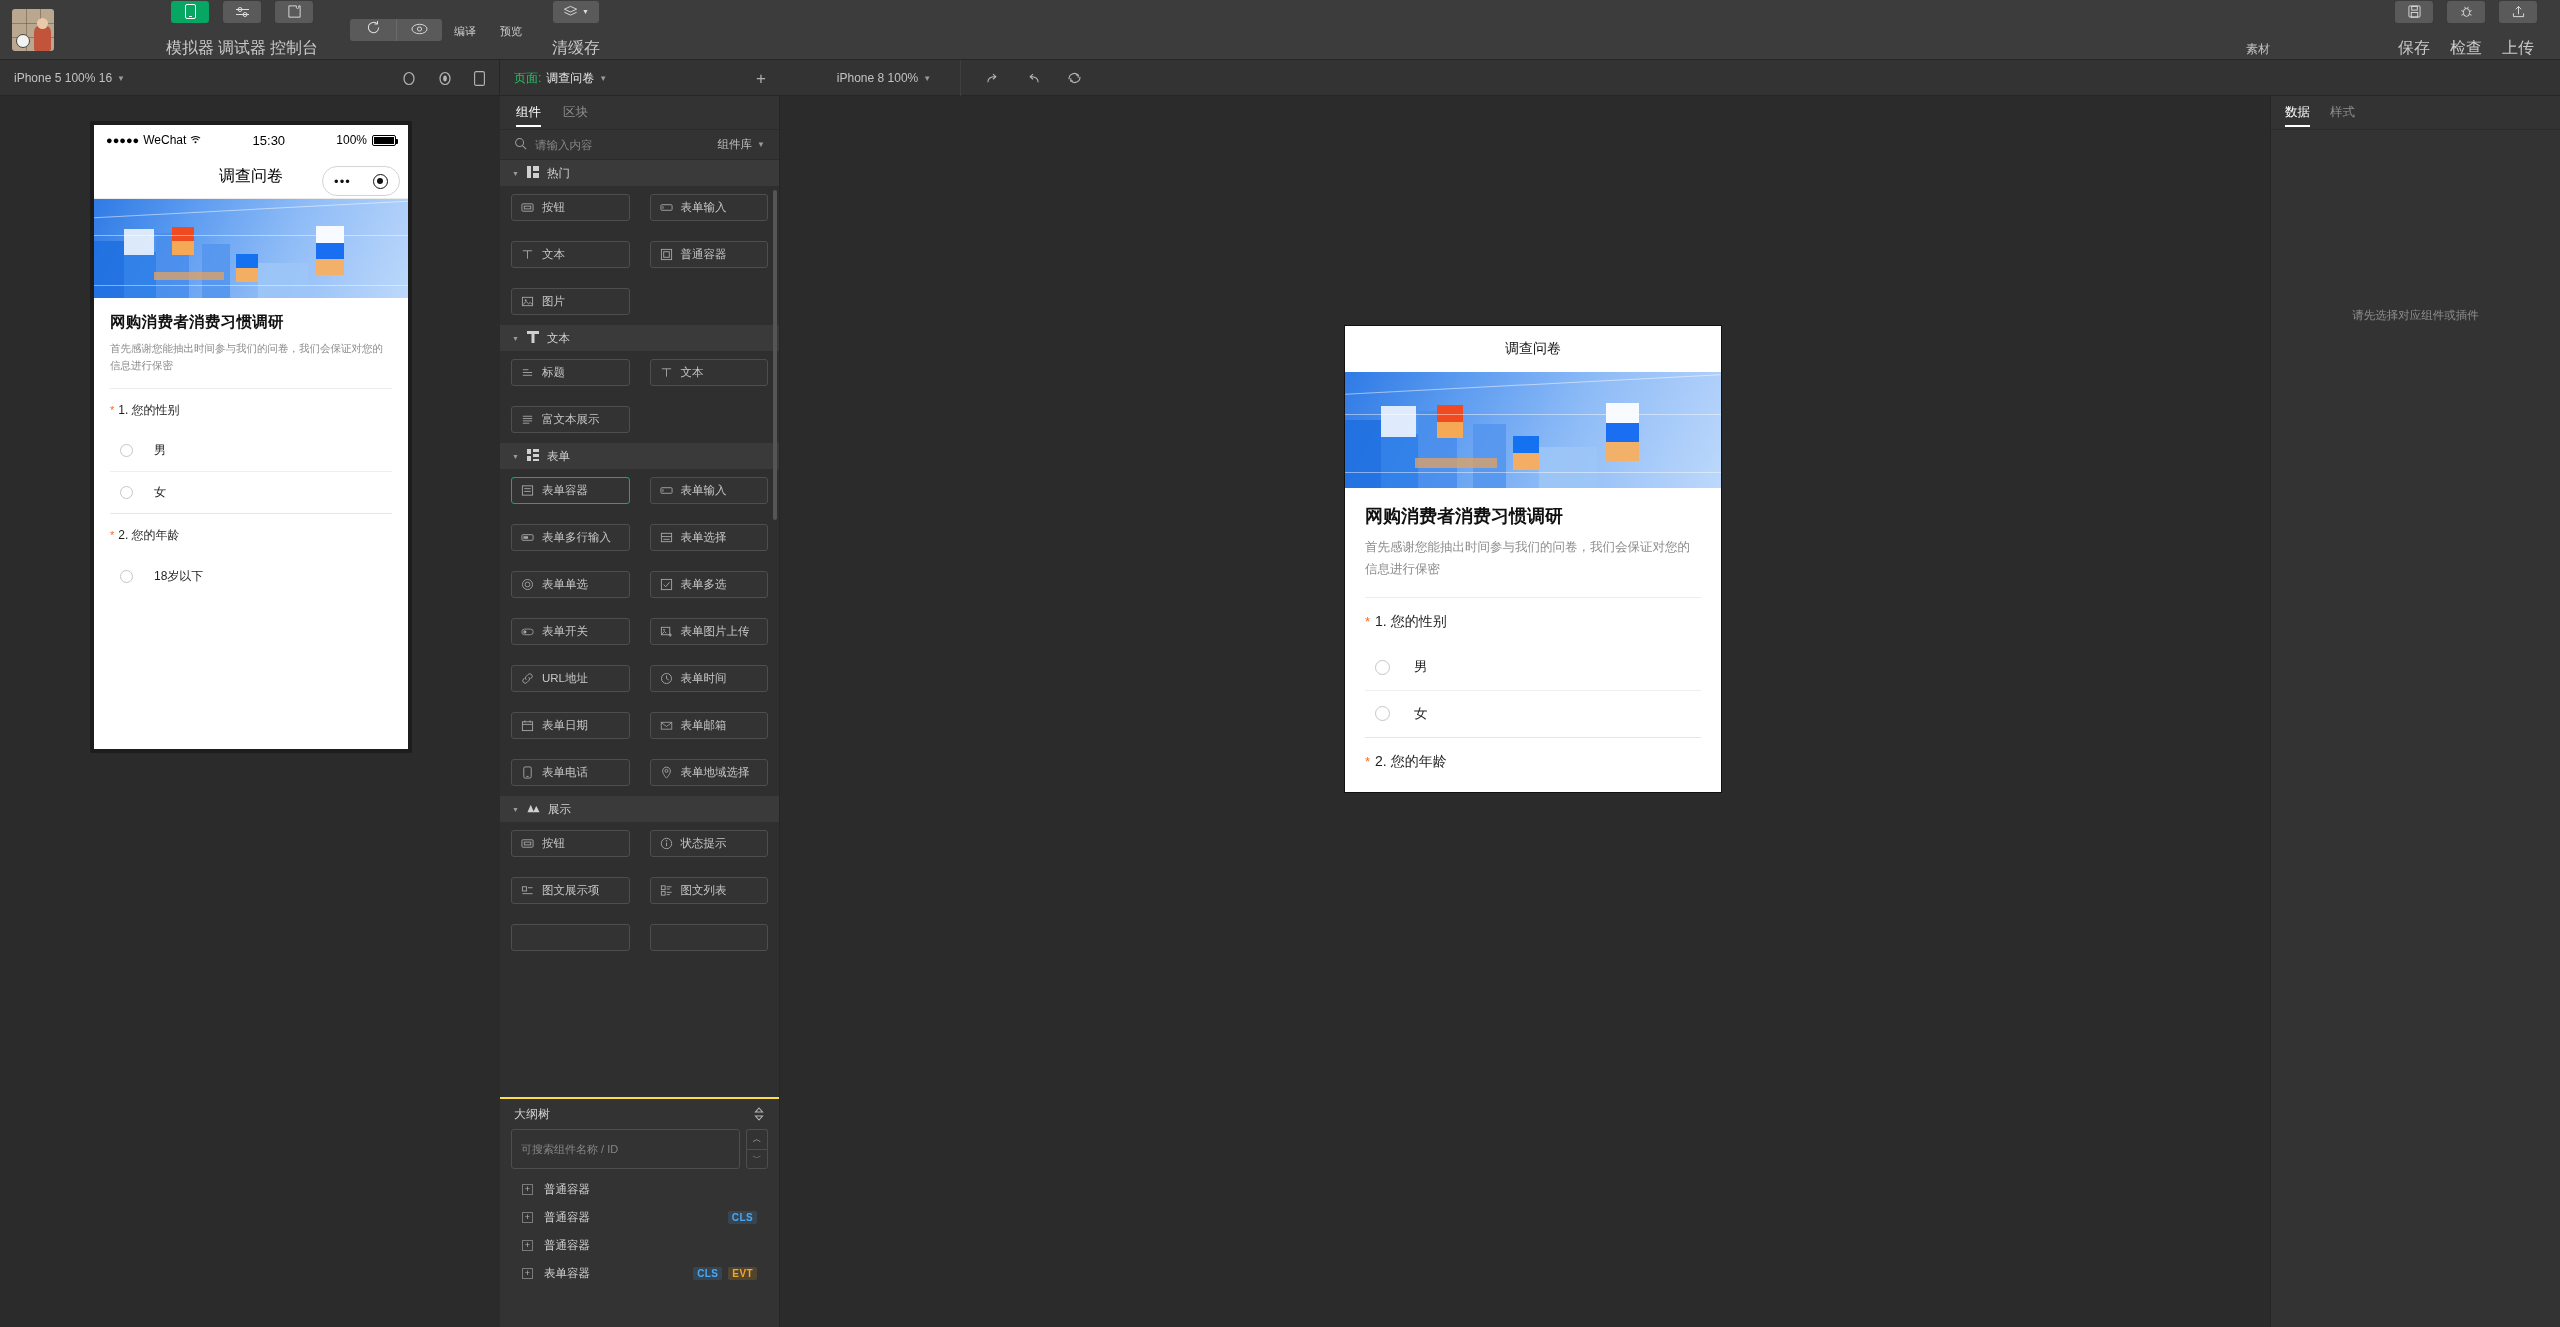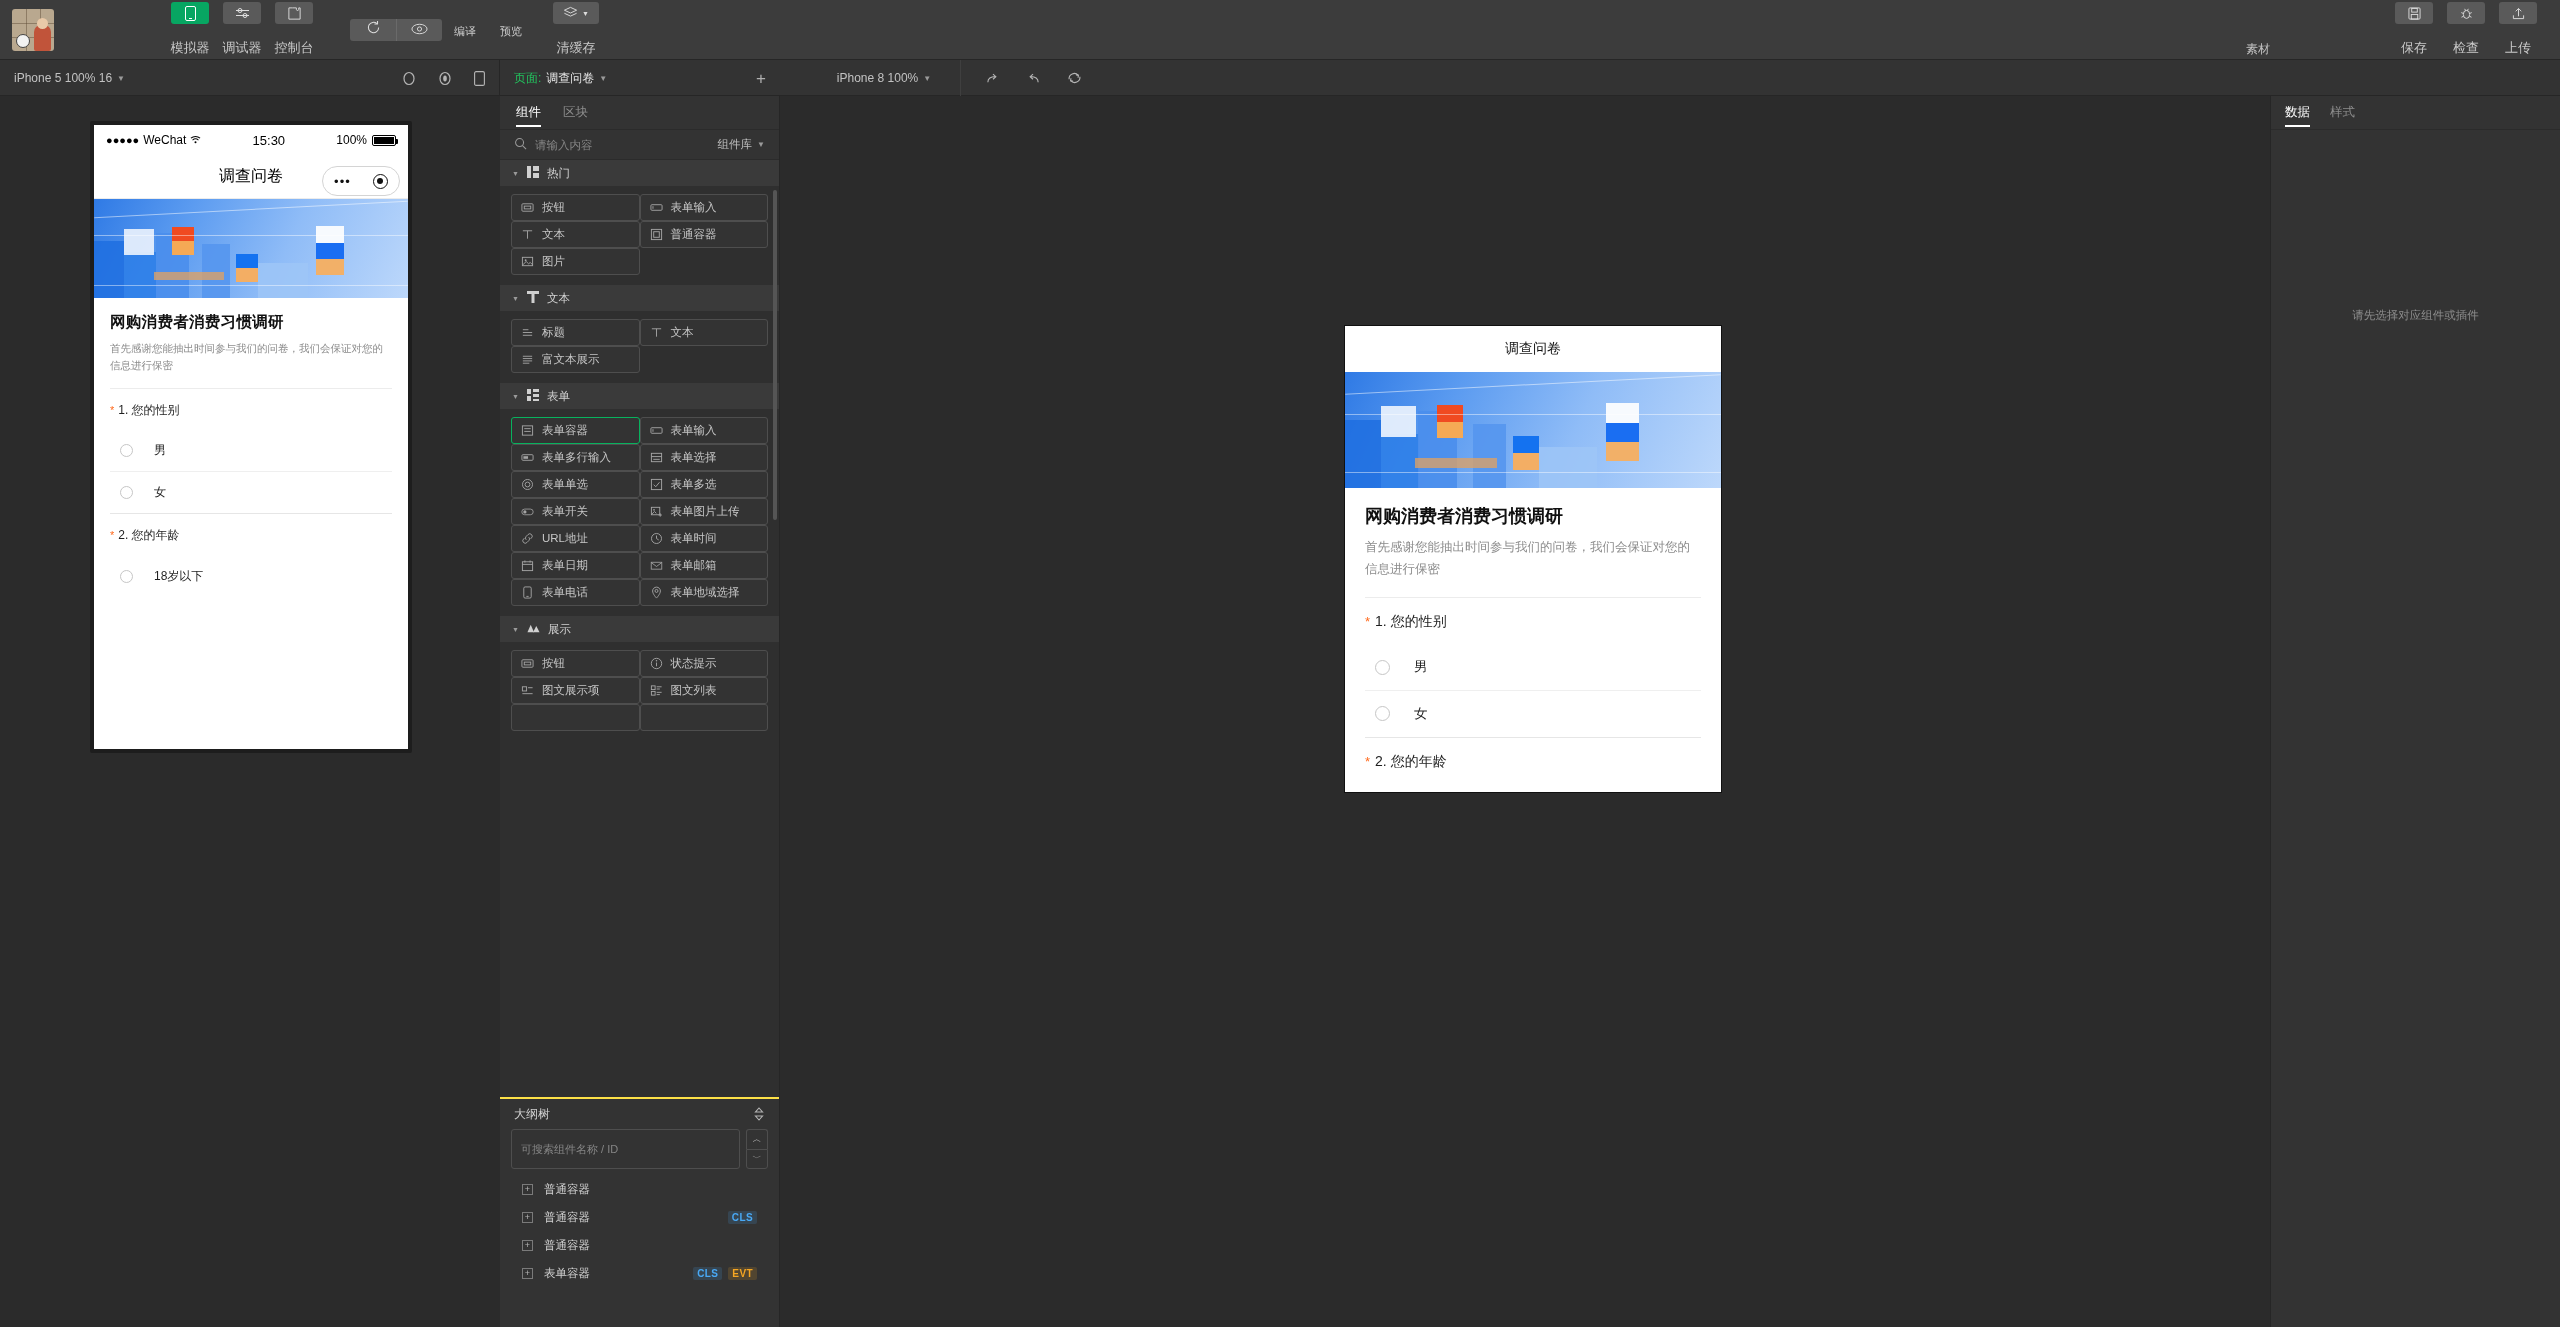--- a/index.html
+++ b/index.html
@@ -43,21 +43,21 @@
   .tb-item {
     display:flex; flex-direction:column; align-items:center;
     width: 46px; margin: 0 3px; cursor: pointer;
   }
   .tb-btn {
     width: 38px; height: 22px; border-radius: 3px;
     background: #5a5a5a; display:flex; align-items:center; justify-content:center;
     color: #e2e2e2;
   }
   .tb-btn.active { background: #07a662; }
-  .tb-label { font-size: 13px; color: #c9c9c9; margin-top: 15px; white-space: nowrap; }
+  .tb-label { font-size: 16px; color: #c9c9c9; margin-top: 15px; white-space: nowrap; }
   .tb-wide .tb-btn { width: 46px; }
   .tb-group-box { display:flex; background:#5a5a5a; border-radius:3px; overflow:hidden; }
   .tb-group-box .cell { width: 46px; height:22px; display:flex; align-items:center; justify-content:center; color:#e2e2e2;}
   .tb-group-box .cell + .cell { border-left:1px solid #6a6a6a; }
   .tb-stack { display:flex; flex-direction:row; align-items:center; margin:0 6px; }
   .tb-stack .labels { display:flex; margin-top:3px; }
   .tb-stack .labels span { width:46px; text-align:center; font-size:11px; color:#c9c9c9; }
 
   .toolbar-left { display:flex; align-items:center; margin-left: 110px; }
   .toolbar-right { position:absolute; right: 16px; display:flex; align-items:center;justify-content:space-between; }
@@ -151,21 +151,21 @@
   }
   .comp-search input::placeholder{ color:#858585; }
   .lib-sel { display:flex; align-items:center; font-size:11.5px; color:#bdbdbd; cursor:pointer; }
 
   .comp-scroll { flex:1; overflow:hidden; position:relative; background:#2f2f2f;}
   .grp-head {
     height:26px; display:flex; align-items:center; gap:8px; padding-left:12px;
     background:#3a3a3a; color:#d2d2d2; font-size:11.5px; cursor:pointer;
   }
   .grp-head .tri { font-size:7px; color:#9a9a9a; }
-  .grp-grid { display:grid; grid-template-columns:1fr 1fr; gap:0; padding:8px 11px 10px 11px; background:#2f2f2f;}
+  .grp-grid { display:grid; grid-template-columns:1fr 1fr; gap:20px; padding:8px 11px 10px 11px; background:#2f2f2f;}
   .comp-cell {
     height:27px; border:1px solid #4e4e4e; border-radius:3px;
     display:flex; align-items:center; padding-left:9px; gap:8px;
     font-size:11.5px; color:#c6c6c6; cursor:pointer; background:#333333;
   }
   .comp-cell.selected { border-color:#08b25e; }
   .comp-cell svg { flex:none; opacity:.85; }
   .vscroll { position:absolute; right:2px; top:30px; width:4px; height:330px; background:#555; border-radius:2px;}
 
   

